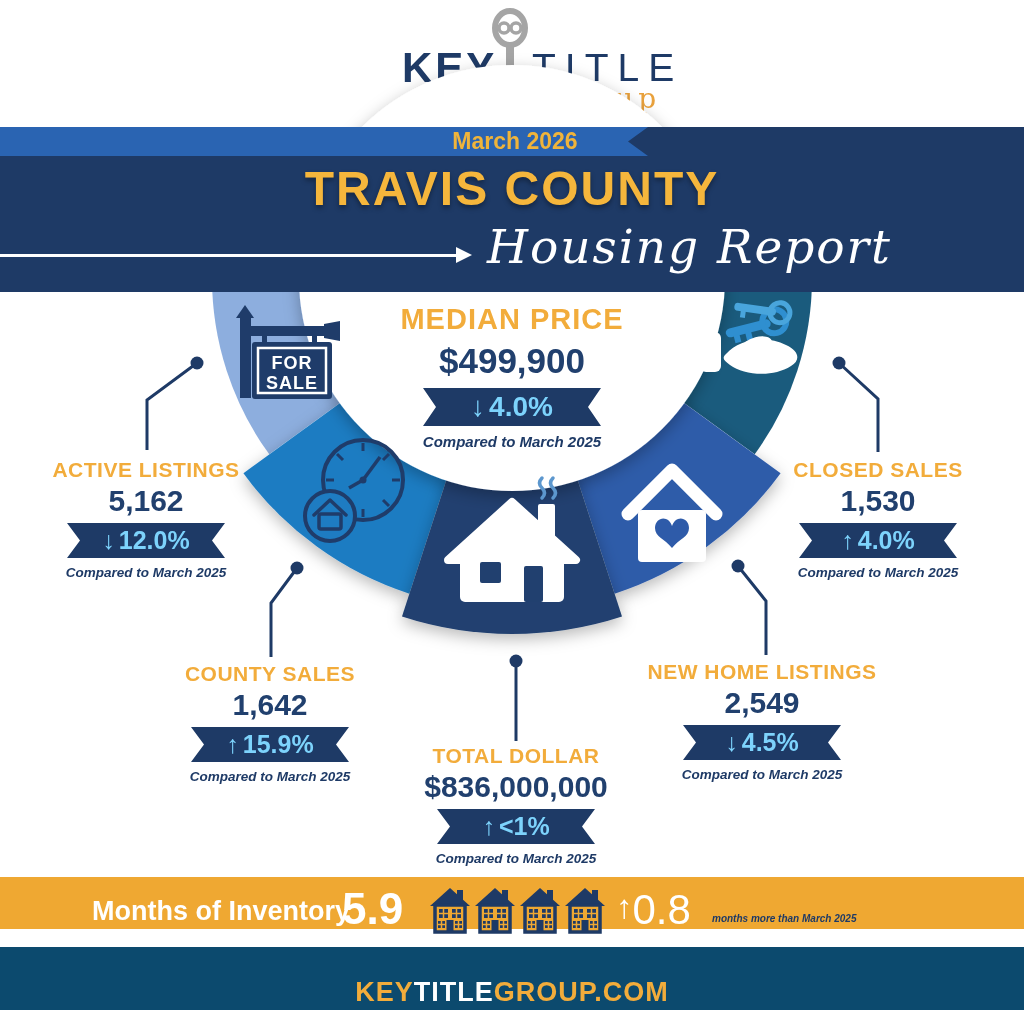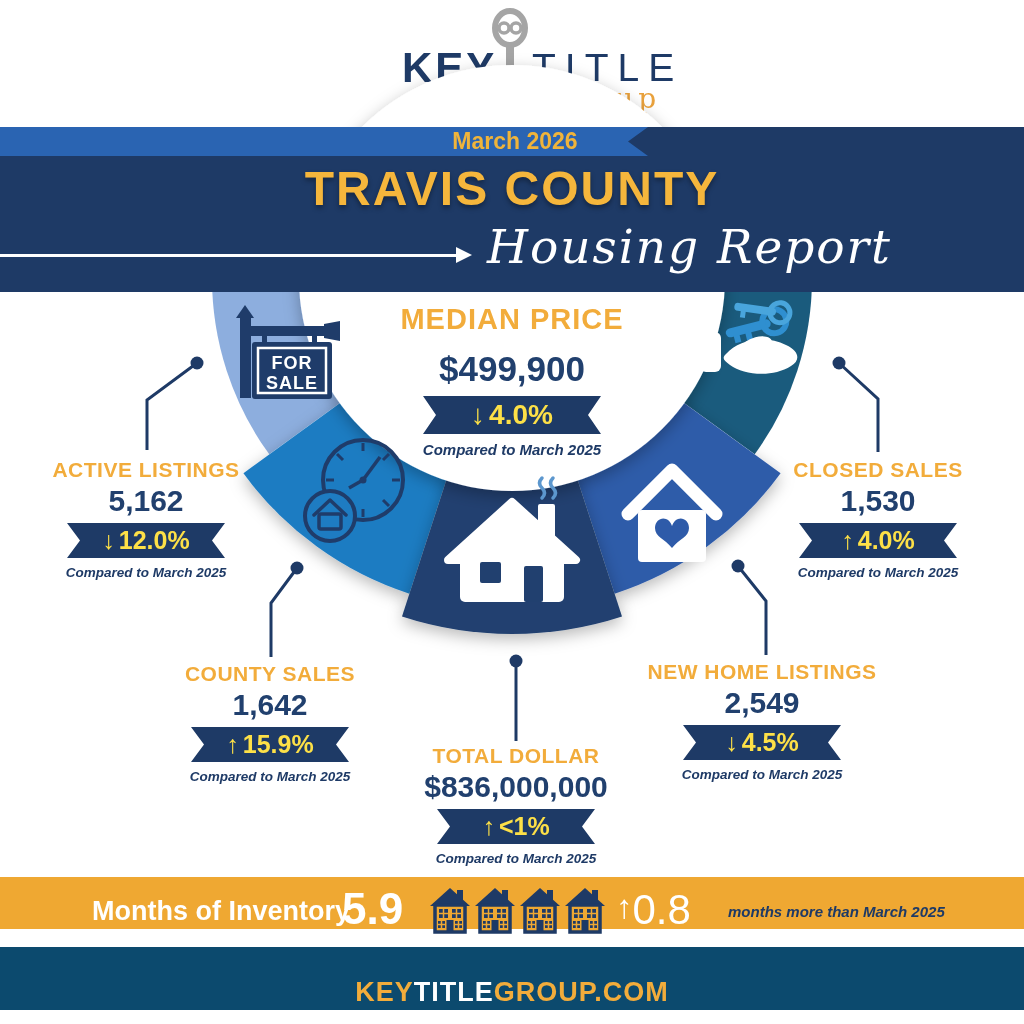--- a/index.html
+++ b/index.html
@@ -34,22 +34,22 @@
   .banner-script{position:absolute;top:92px;left:487px;font-family:"DejaVu Serif",serif;
                  font-style:italic;font-size:47px;color:#fff;white-space:nowrap;letter-spacing:2px;}
 
   
   .fan{position:absolute;top:0;left:0;z-index:1;}
 
   
   .median{position:absolute;left:512px;top:303px;transform:translateX(-50%);width:380px;
           text-align:center;z-index:3;}
   .median-label{font-size:29px;font-weight:bold;color:#F2AC3B;letter-spacing:1px;}
-  .median-value{font-size:35px;font-weight:bold;color:#21406E;margin-top:13px;}
-  .ribbon{display:inline-block;background:#1E3A66;color:#fde047;font-weight:bold;
+  .median-value{font-size:35px;font-weight:bold;color:#21406E;margin-top:5px;}
+  .ribbon{display:inline-block;background:#1E3A66;color:#7dd3fc;font-weight:bold;
           clip-path:polygon(0 0,100% 0,calc(100% - 13px) 50%,100% 100%,0 100%,13px 50%);}
   .ribbon .arrow{margin-right:4px;}
   .ribbon.big{width:178px;height:38px;line-height:38px;font-size:28px;margin-top:7px;}
   .ribbon.small{width:158px;height:35px;line-height:35px;font-size:25px;margin-top:5px;}
   .compare{font-size:13.5px;font-weight:bold;font-style:italic;color:#1E3A66;margin-top:7px;}
   .median .compare{font-size:15px;}
 
   .stat{position:absolute;transform:translateX(-50%);width:260px;text-align:center;z-index:3;}
   .stat-label{font-size:21px;font-weight:bold;color:#F2AC3B;letter-spacing:.5px;white-space:nowrap;}
   .stat-value{font-size:30px;font-weight:bold;color:#21406E;margin-top:2px;}
@@ -60,22 +60,22 @@
   #stat-closed-sales{left:878px;top:458px;}
 
   
   .inv-bar{position:absolute;top:877px;left:0;width:1024px;height:52px;background:#EFA832;z-index:2;}
   .inv-label{position:absolute;left:92px;top:19px;font-size:27px;font-weight:600;color:#fff;}
   .inv-value{position:absolute;left:342px;top:7px;font-size:44px;font-weight:bold;color:#fff;}
   .inv-houses{position:absolute;left:430px;top:10px;}
   .inv-change-wrap{position:absolute;left:616px;top:9px;color:#fff;white-space:nowrap;}
   .inv-up{font-size:33px;font-weight:bold;vertical-align:6px;}
   .inv-change{font-size:42px;font-weight:400;}
-  .inv-note{position:absolute;left:712px;top:26px;font-size:15px;font-weight:bold;
-            font-style:italic;color:#1E3A66;margin-left:16px;}
+  .inv-note{position:absolute;left:712px;top:36px;font-size:10px;font-weight:bold;
+            font-style:italic;color:#1E3A66;}
 
   
   .footer{position:absolute;top:947px;left:0;width:1024px;height:63px;background:#0c4a6e;z-index:2;}
   .footer-text{position:absolute;top:30px;width:100%;text-align:center;font-size:27px;
                font-weight:bold;letter-spacing:1px;white-space:nowrap;}
   .f-gold{color:#F2AC3B;} .f-white{color:#fff;}
 </style>
 </head>
 <body>
 

